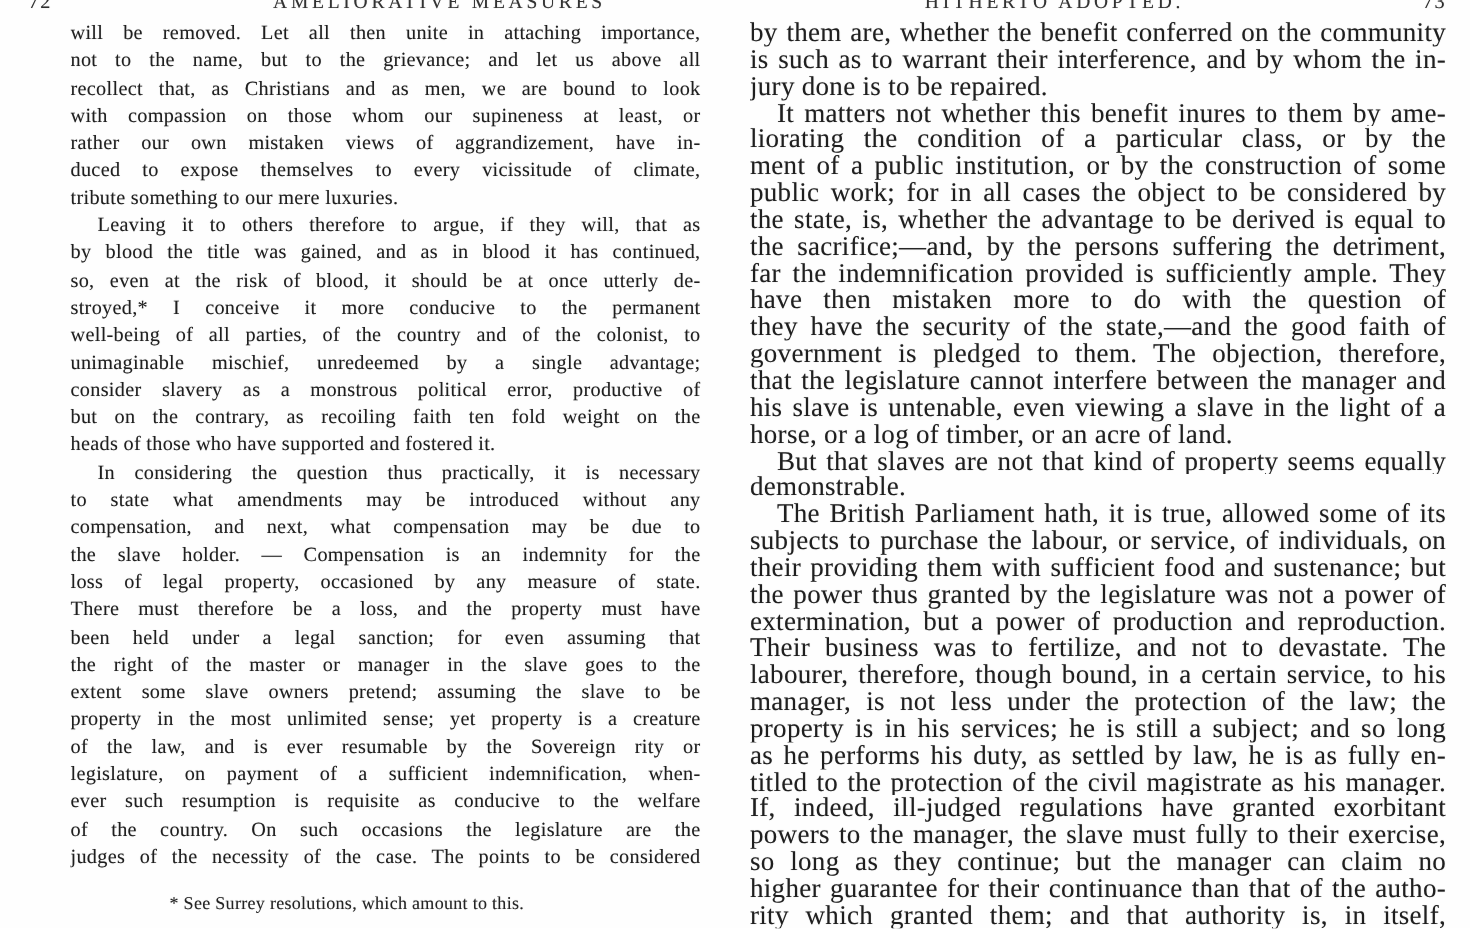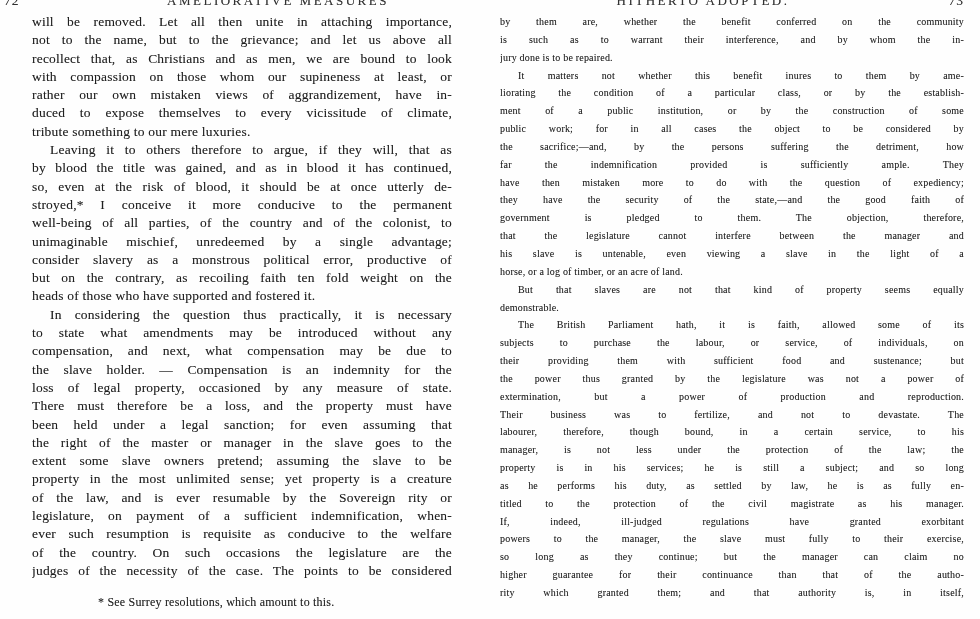--- a/index.html
+++ b/index.html
@@ -7,42 +7,42 @@
     position: relative;
     width: 980px;
     height: 619px;
     background: #fefefe;
     overflow: hidden;
     font-family: "Liberation Serif", serif;
     color: #1f1f1f;
     text-shadow: 0 0 0.6px rgba(30,30,30,0.35);
   }
   .page { position: absolute; top: 0; height: 619px; }
-  .page-left  { left: 32px;  width: 420px; }
+  .page-left  { left: 47px;  width: 420px; }
   .page-right { left: 500px; width: 464px; }
 
   
   .running-header { position: absolute; top: -7px; width: 100%; height: 20px; color: #2e2e2e; }
   .running-title {
     position: absolute;
     transform: translateX(-50%);
     white-space: nowrap;
     font-size: 13px;
     letter-spacing: 2.5px;
     color: #333;
   }
   .page-left  .running-title { left: 246px; }
   .page-right .running-title { left: 203px; }
   .page-num { position: absolute; top: 0; font-size: 13.5px; letter-spacing: 1px; color: #2e2e2e; }
   .page-left  .page-num { left: -28px; }
   .page-right .page-num { right: 0; }
 
   .body-text { padding-top: 13px; }
   .page-left  .body-text { font-size: 13.5px; line-height: 18.3px; }
-  .page-right .body-text { font-size: 10px;   line-height: 17.85px; }
+  .page-right .body-text { font-size: 18px;   line-height: 17.85px; }
 
   .paragraph { margin: 0; }
   .line {
     text-align: justify;
     text-align-last: justify;
     -moz-text-align-last: justify;
     overflow: hidden;
     white-space: normal;
     letter-spacing: 0.2px;
   }
@@ -120,35 +120,36 @@
         <div class="paragraph">
           <div class="line">by them are, whether the benefit conferred on the community</div>
           <div class="line">is such as to warrant their interference, and by whom the in-</div>
           <div class="line para-end">jury done is to be repaired.</div>
         </div>
         <div class="paragraph">
           <div class="line indent">It matters not whether this benefit inures to them by ame-</div>
           <div class="line">liorating the condition of a particular class, or by the establish-</div>
           <div class="line">ment of a public institution, or by the construction of some</div>
           <div class="line">public work; for in all cases the object to be considered by</div>
+          <div class="line">the state, is, whether the advantage to be derived is equal to</div>
           <div class="line">the sacrifice;—and, by the persons suffering the detriment, how</div>
           <div class="line">far the indemnification provided is sufficiently ample. They</div>
           <div class="line">have then mistaken more to do with the question of expediency;</div>
           <div class="line">they have the security of the state,—and the good faith of</div>
           <div class="line">government is pledged to them. The objection, therefore,</div>
           <div class="line">that the legislature cannot interfere between the manager and</div>
           <div class="line">his slave is untenable, even viewing a slave in the light of a</div>
           <div class="line para-end">horse, or a log of timber, or an acre of land.</div>
         </div>
         <div class="paragraph">
           <div class="line indent">But that slaves are not that kind of property seems equally</div>
           <div class="line para-end">demonstrable.</div>
         </div>
         <div class="paragraph">
-          <div class="line indent">The British Parliament hath, it is faith, allowed some of its</div>
+          <div class="line indent">The British Parliament hath, it is true, allowed some of its</div>
           <div class="line">subjects to purchase the labour, or service, of individuals, on</div>
           <div class="line">their providing them with sufficient food and sustenance; but</div>
           <div class="line">the power thus granted by the legislature was not a power of</div>
           <div class="line">extermination, but a power of production and reproduction.</div>
           <div class="line">Their business was to fertilize, and not to devastate. The</div>
           <div class="line">labourer, therefore, though bound, in a certain service, to his</div>
           <div class="line">manager, is not less under the protection of the law; the</div>
           <div class="line">property is in his services; he is still a subject; and so long</div>
           <div class="line">as he performs his duty, as settled by law, he is as fully en-</div>
           <div class="line">titled to the protection of the civil magistrate as his manager.</div>

